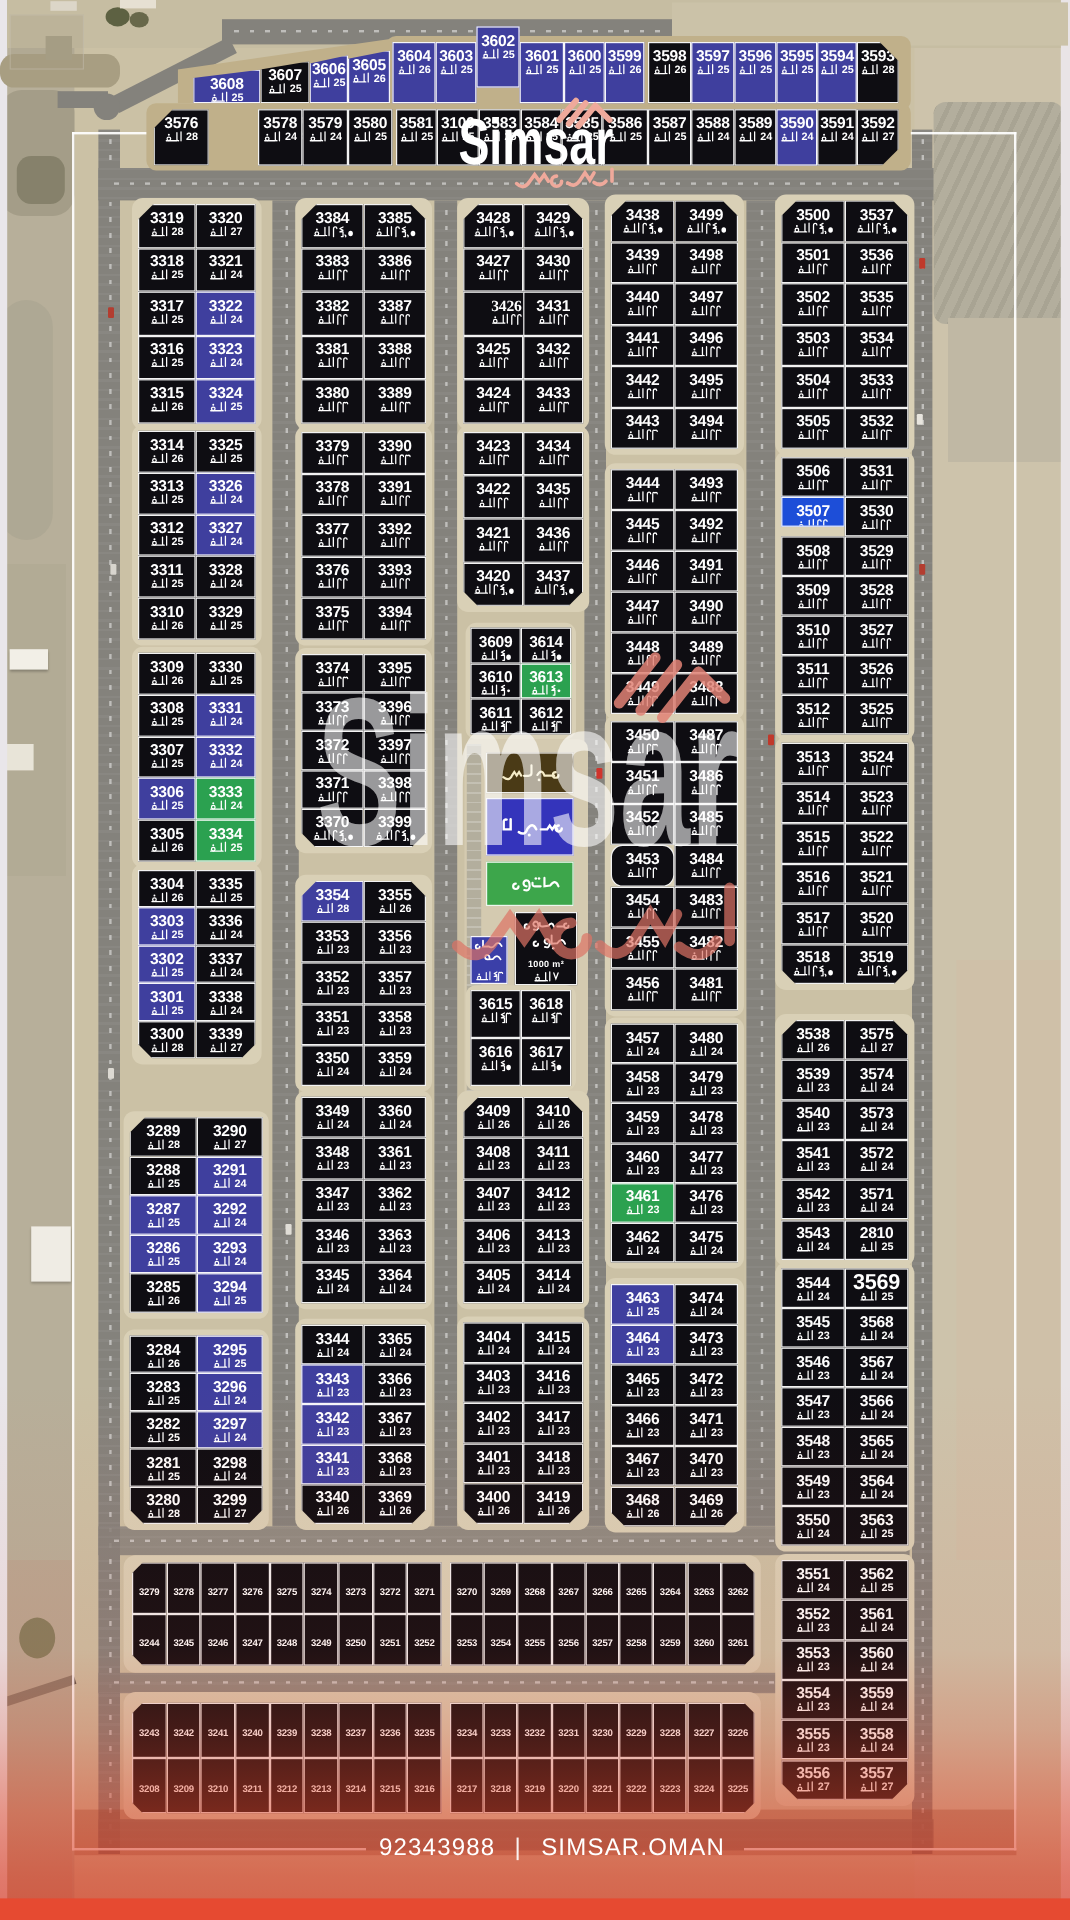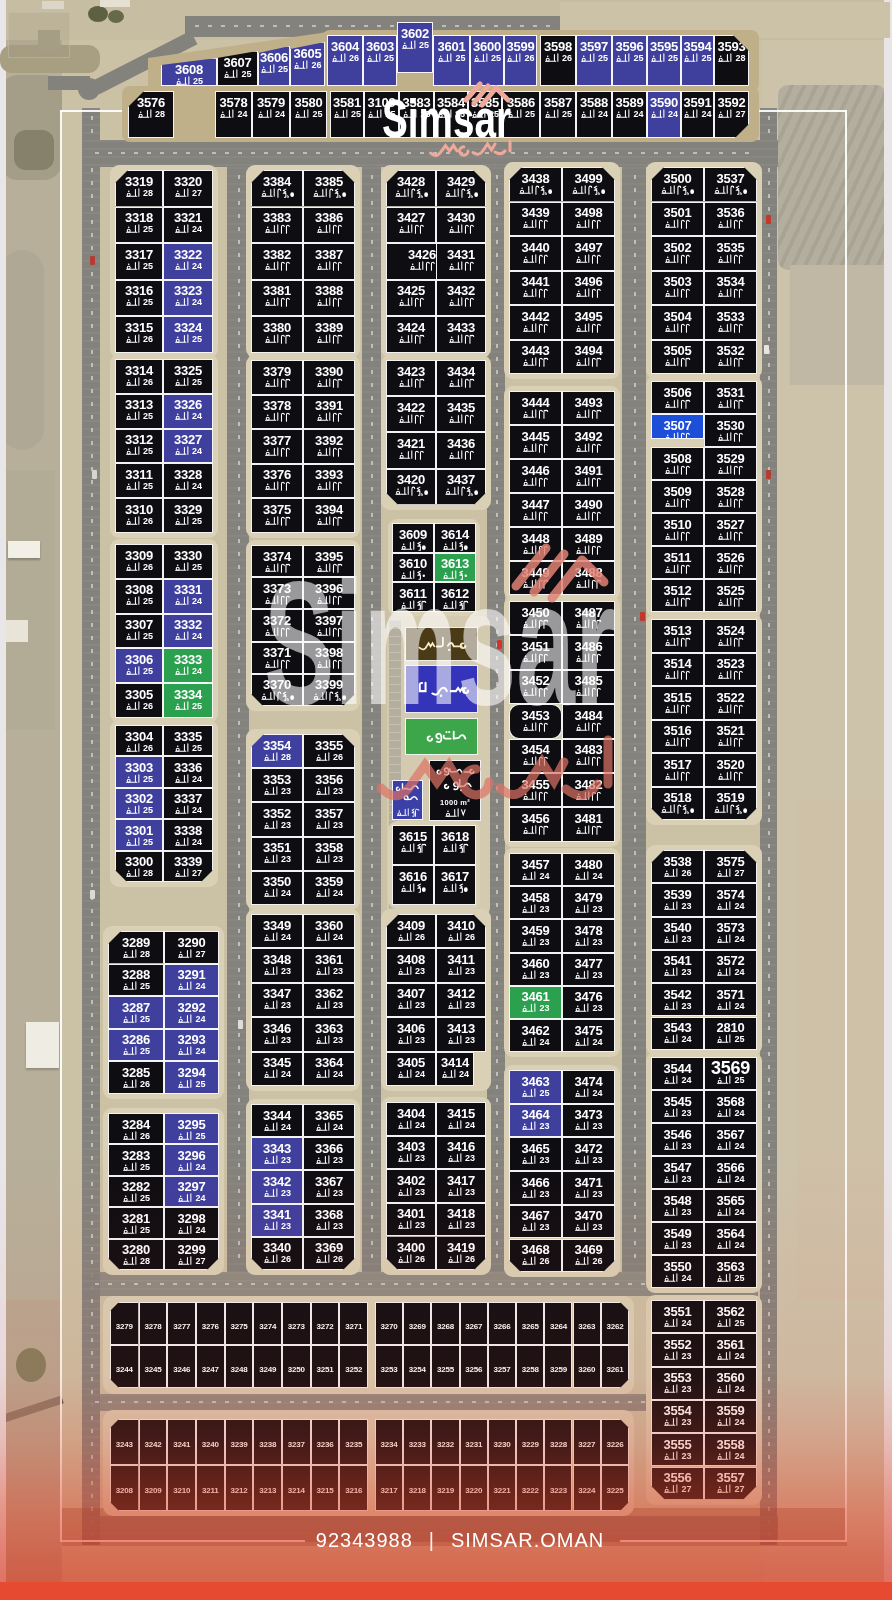--- a/index.html
+++ b/index.html
@@ -1831,21 +1831,21 @@
 <div class="cell" style="left:436.0px;top:206.6px;width:50.0px;height:36.6px;background:#0e0d12;">
     <div class="n" style="font-size:13px">3430</div>
     <div class="p">
       <svg class="ep" width="27" height="10" viewBox="0 0 38 14" style="stroke:#fff;fill:#fff;stroke-width:1.5">
         <use href="#alf"></use>
         <use href="#e2" x="22.5"></use>
         <use href="#e2" x="29.5"></use>
       </svg>
     </div>
   </div>
-<div class="cell" style="left:386.0px;top:243.2px;width:72px;height:36.6px;background:#0e0d12;">
+<div class="cell" style="left:386.0px;top:243.2px;width:72px;height:36.6px;background:#0e0d12;font-family:Liberation Serif, serif;">
     <div class="n" style="font-size:13px">3426</div>
     <div class="p">
       <svg class="ep" width="27" height="10" viewBox="0 0 38 14" style="stroke:#fff;fill:#fff;stroke-width:1.5">
         <use href="#alf"></use>
         <use href="#e2" x="22.5"></use>
         <use href="#e2" x="29.5"></use>
       </svg>
     </div>
   </div>
 <div class="cell" style="left:436.0px;top:243.2px;width:50.0px;height:36.6px;background:#0e0d12;">
@@ -2226,21 +2226,21 @@
     <div class="n" style="font-size:13px">3405</div>
     <div class="p">
       <span class="pw">
         <svg class="ep" width="15" height="10" viewBox="0 0 21 14" style="stroke:#fff;fill:#fff;stroke-width:1.5">
           <use href="#alf"></use>
         </svg>
         <b>24</b>
       </span>
     </div>
   </div>
-<div class="cell" style="left:436.0px;top:1051.6px;width:38px;height:34.4px;background:#0e0d12;">
+<div class="cell" style="left:436.0px;top:1051.6px;width:50.0px;height:34.4px;background:#0e0d12;">
     <div class="n" style="font-size:13px">3414</div>
     <div class="p">
       <span class="pw">
         <svg class="ep" width="15" height="10" viewBox="0 0 21 14" style="stroke:#fff;fill:#fff;stroke-width:1.5">
           <use href="#alf"></use>
         </svg>
         <b>24</b>
       </span>
     </div>
   </div>

